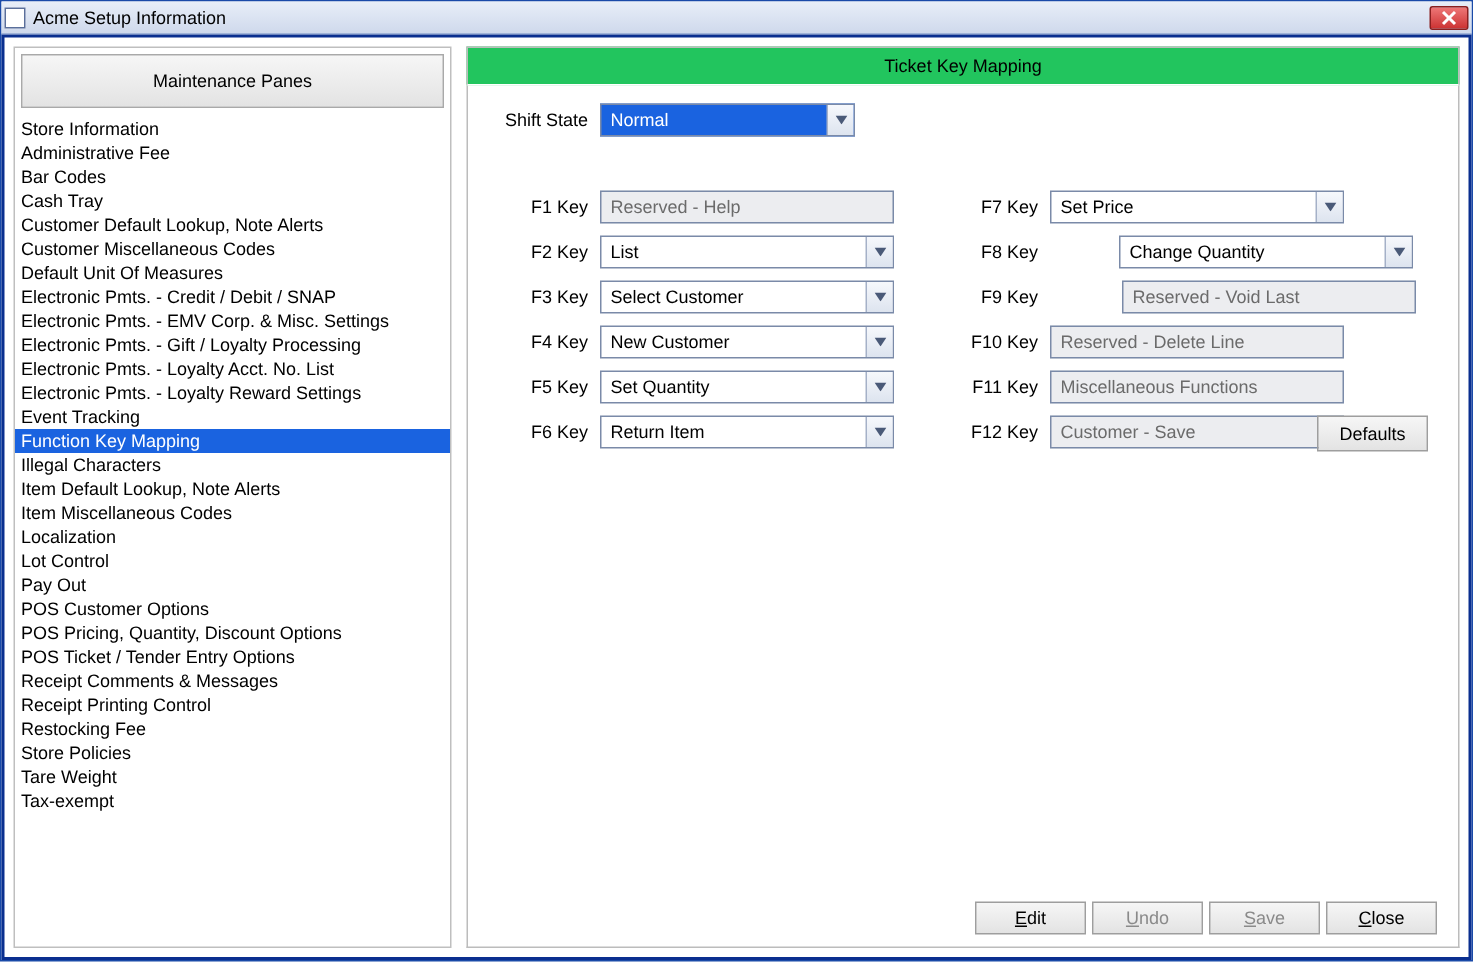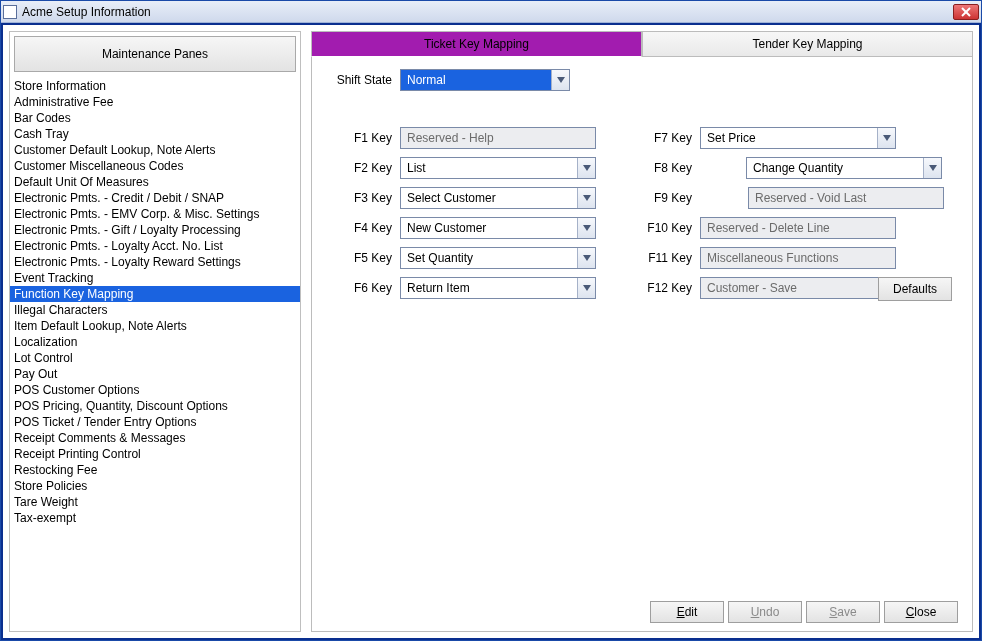--- a/index.html
+++ b/index.html
@@ -13,21 +13,21 @@
   .close-btn svg { width: 10px; height: 10px; }
   .client { position: absolute; top: 22px; left: 0; right: 0; bottom: 0; border: 2px solid #0a2f8f; border-top: 2px solid #0a2f8f; padding: 6px; display: flex; gap: 10px; }
   .left-panel { width: 292px; border: 1px solid #bfbfbf; display: flex; flex-direction: column; }
   .panel-header { height: 36px; margin: 4px; border: 1px solid #a9a9a9; background: linear-gradient(#f6f6f6,#e3e3e3); display: flex; align-items: center; justify-content: center; color: #000; }
   .list { flex: 1; overflow: auto; padding: 2px 0; }
   .list-item { padding: 1px 4px; cursor: pointer; white-space: nowrap; color: #000; }
   .list-item.selected { background: #1a63e0; color: #fff; }
   .right-panel { flex: 1; display: flex; flex-direction: column; }
   .tabs { display: flex; height: 26px; }
   .tab { flex: 1; border: 1px solid #bcbcbc; background: linear-gradient(#f7f7f7,#e9e9e9); display: flex; align-items: center; justify-content: center; cursor: pointer; }
-  .tab.active { background: #a21caf; border-bottom: 1px solid #fff; }
+  .tab.active { background: #22c55e; border-bottom: 1px solid #fff; }
   .tab-body { flex: 1; border: 1px solid #bcbcbc; border-top: none; background: #fff; position: relative; padding: 12px 14px; }
   .row { display: flex; align-items: center; margin-bottom: 14px; }
   .lbl { width: 74px; text-align: right; padding-right: 8px; color: #000; }
   .combo { position: relative; width: 170px; height: 22px; border: 1px solid #7a8aa8; background: #fff; display: flex; align-items: center; }
   .combo.sel { background: #1a63e0; }
   .combo.sel .val { color: #fff; }
   .combo.readonly { background: #ecedf0; }
   .combo.readonly .val { color: #6b6b6b; }
   .combo .val { flex: 1; padding: 0 6px; color: #000; white-space: nowrap; overflow: hidden; }
   .combo .arrow { width: 18px; height: 100%; border-left: 1px solid #a5b1c8; background: linear-gradient(#f6f8fc,#dde4ef); display: flex; align-items: center; justify-content: center; }
@@ -70,39 +70,39 @@
           <div class="list-item">Default Unit Of Measures</div>
           <div class="list-item">Electronic Pmts. - Credit / Debit / SNAP</div>
           <div class="list-item">Electronic Pmts. - EMV Corp. &amp; Misc. Settings</div>
           <div class="list-item">Electronic Pmts. - Gift / Loyalty Processing</div>
           <div class="list-item">Electronic Pmts. - Loyalty Acct. No. List</div>
           <div class="list-item">Electronic Pmts. - Loyalty Reward Settings</div>
           <div class="list-item">Event Tracking</div>
           <div class="list-item selected">Function Key Mapping</div>
           <div class="list-item">Illegal Characters</div>
           <div class="list-item">Item Default Lookup, Note Alerts</div>
+          <div class="list-item">Item Miscellaneous Codes</div>
           <div class="list-item">Localization</div>
           <div class="list-item">Lot Control</div>
           <div class="list-item">Pay Out</div>
           <div class="list-item">POS Customer Options</div>
           <div class="list-item">POS Pricing, Quantity, Discount Options</div>
           <div class="list-item">POS Ticket / Tender Entry Options</div>
           <div class="list-item">Receipt Comments &amp; Messages</div>
           <div class="list-item">Receipt Printing Control</div>
           <div class="list-item">Restocking Fee</div>
           <div class="list-item">Store Policies</div>
           <div class="list-item">Tare  Weight</div>
           <div class="list-item">Tax-exempt</div>
         </div>
     </div>
 
     <div class="right-panel">
       <div class="tabs" id="tabs">
           <div class="tab active">Ticket Key Mapping</div>
-          <div class="tab">Tender Key Mapping</div>
         </div>
       <div class="tab-body">
 
         <div class="row">
           <div class="lbl">Shift State</div>
           <div class="combo sel">
             <div class="val">Normal</div>
             <div class="arrow">
                 <svg viewBox="0 0 8 6">
                   <polygon points="0,0 8,0 4,6" fill="#4a5a78"></polygon>

